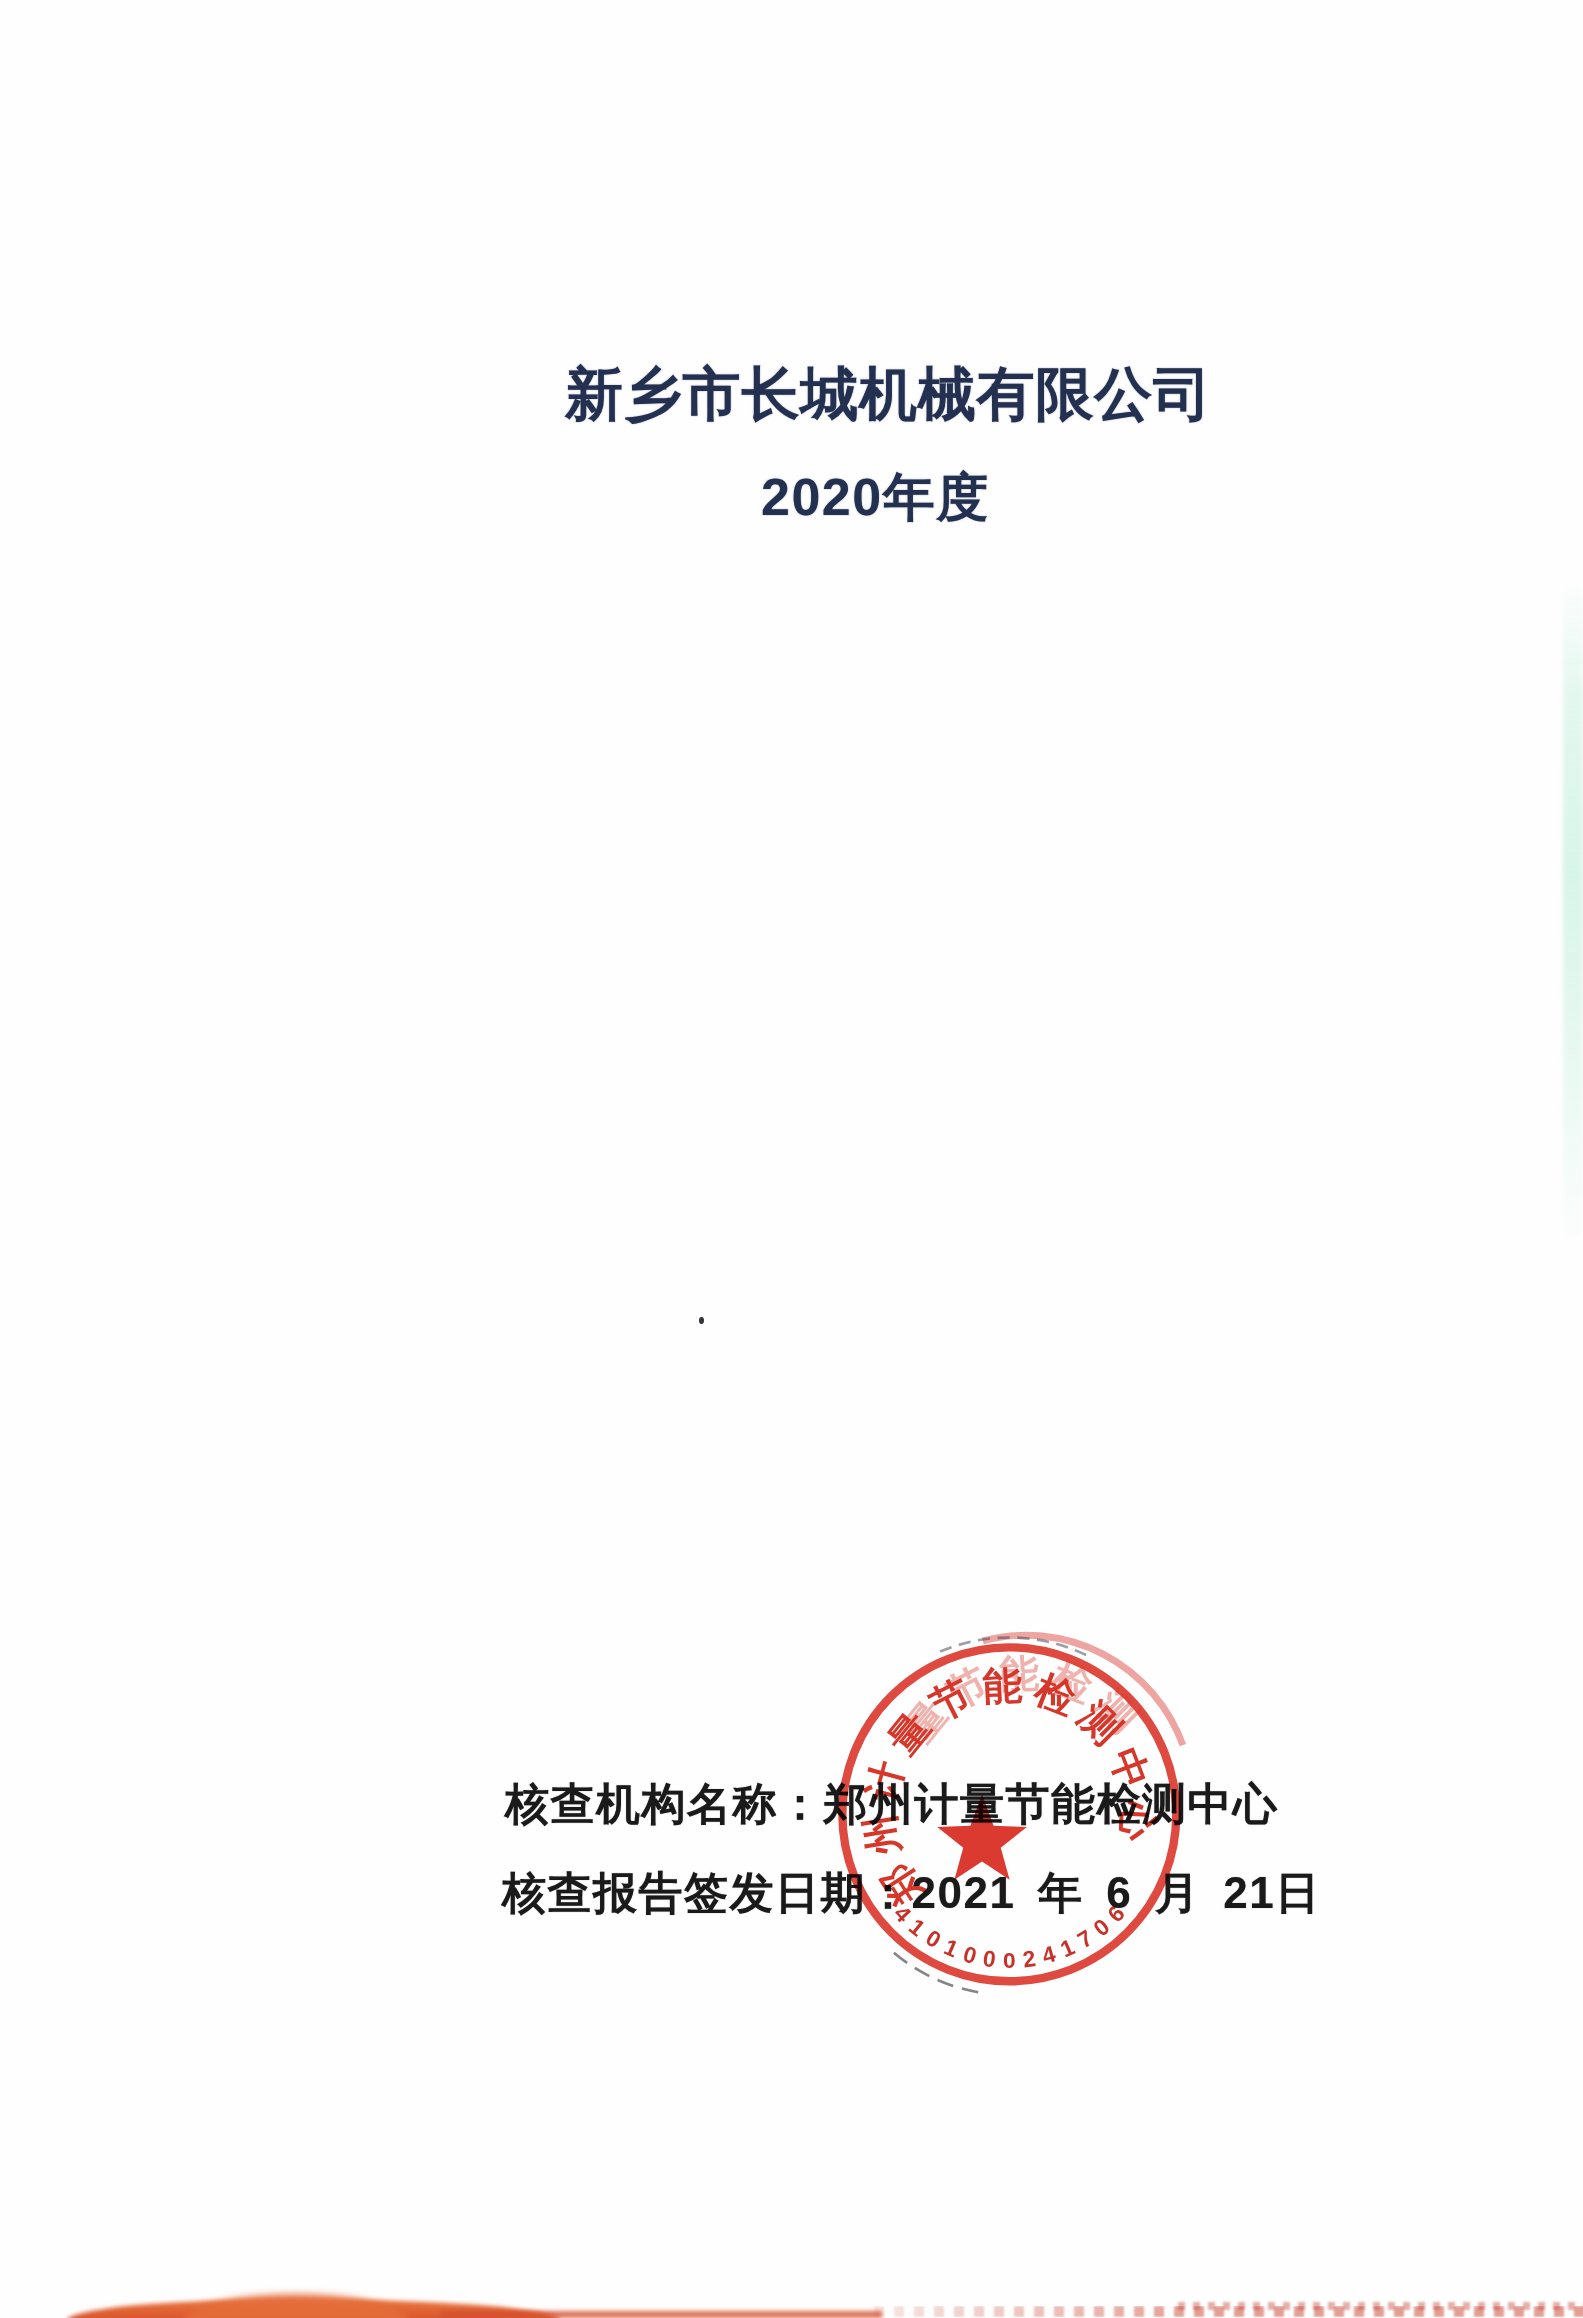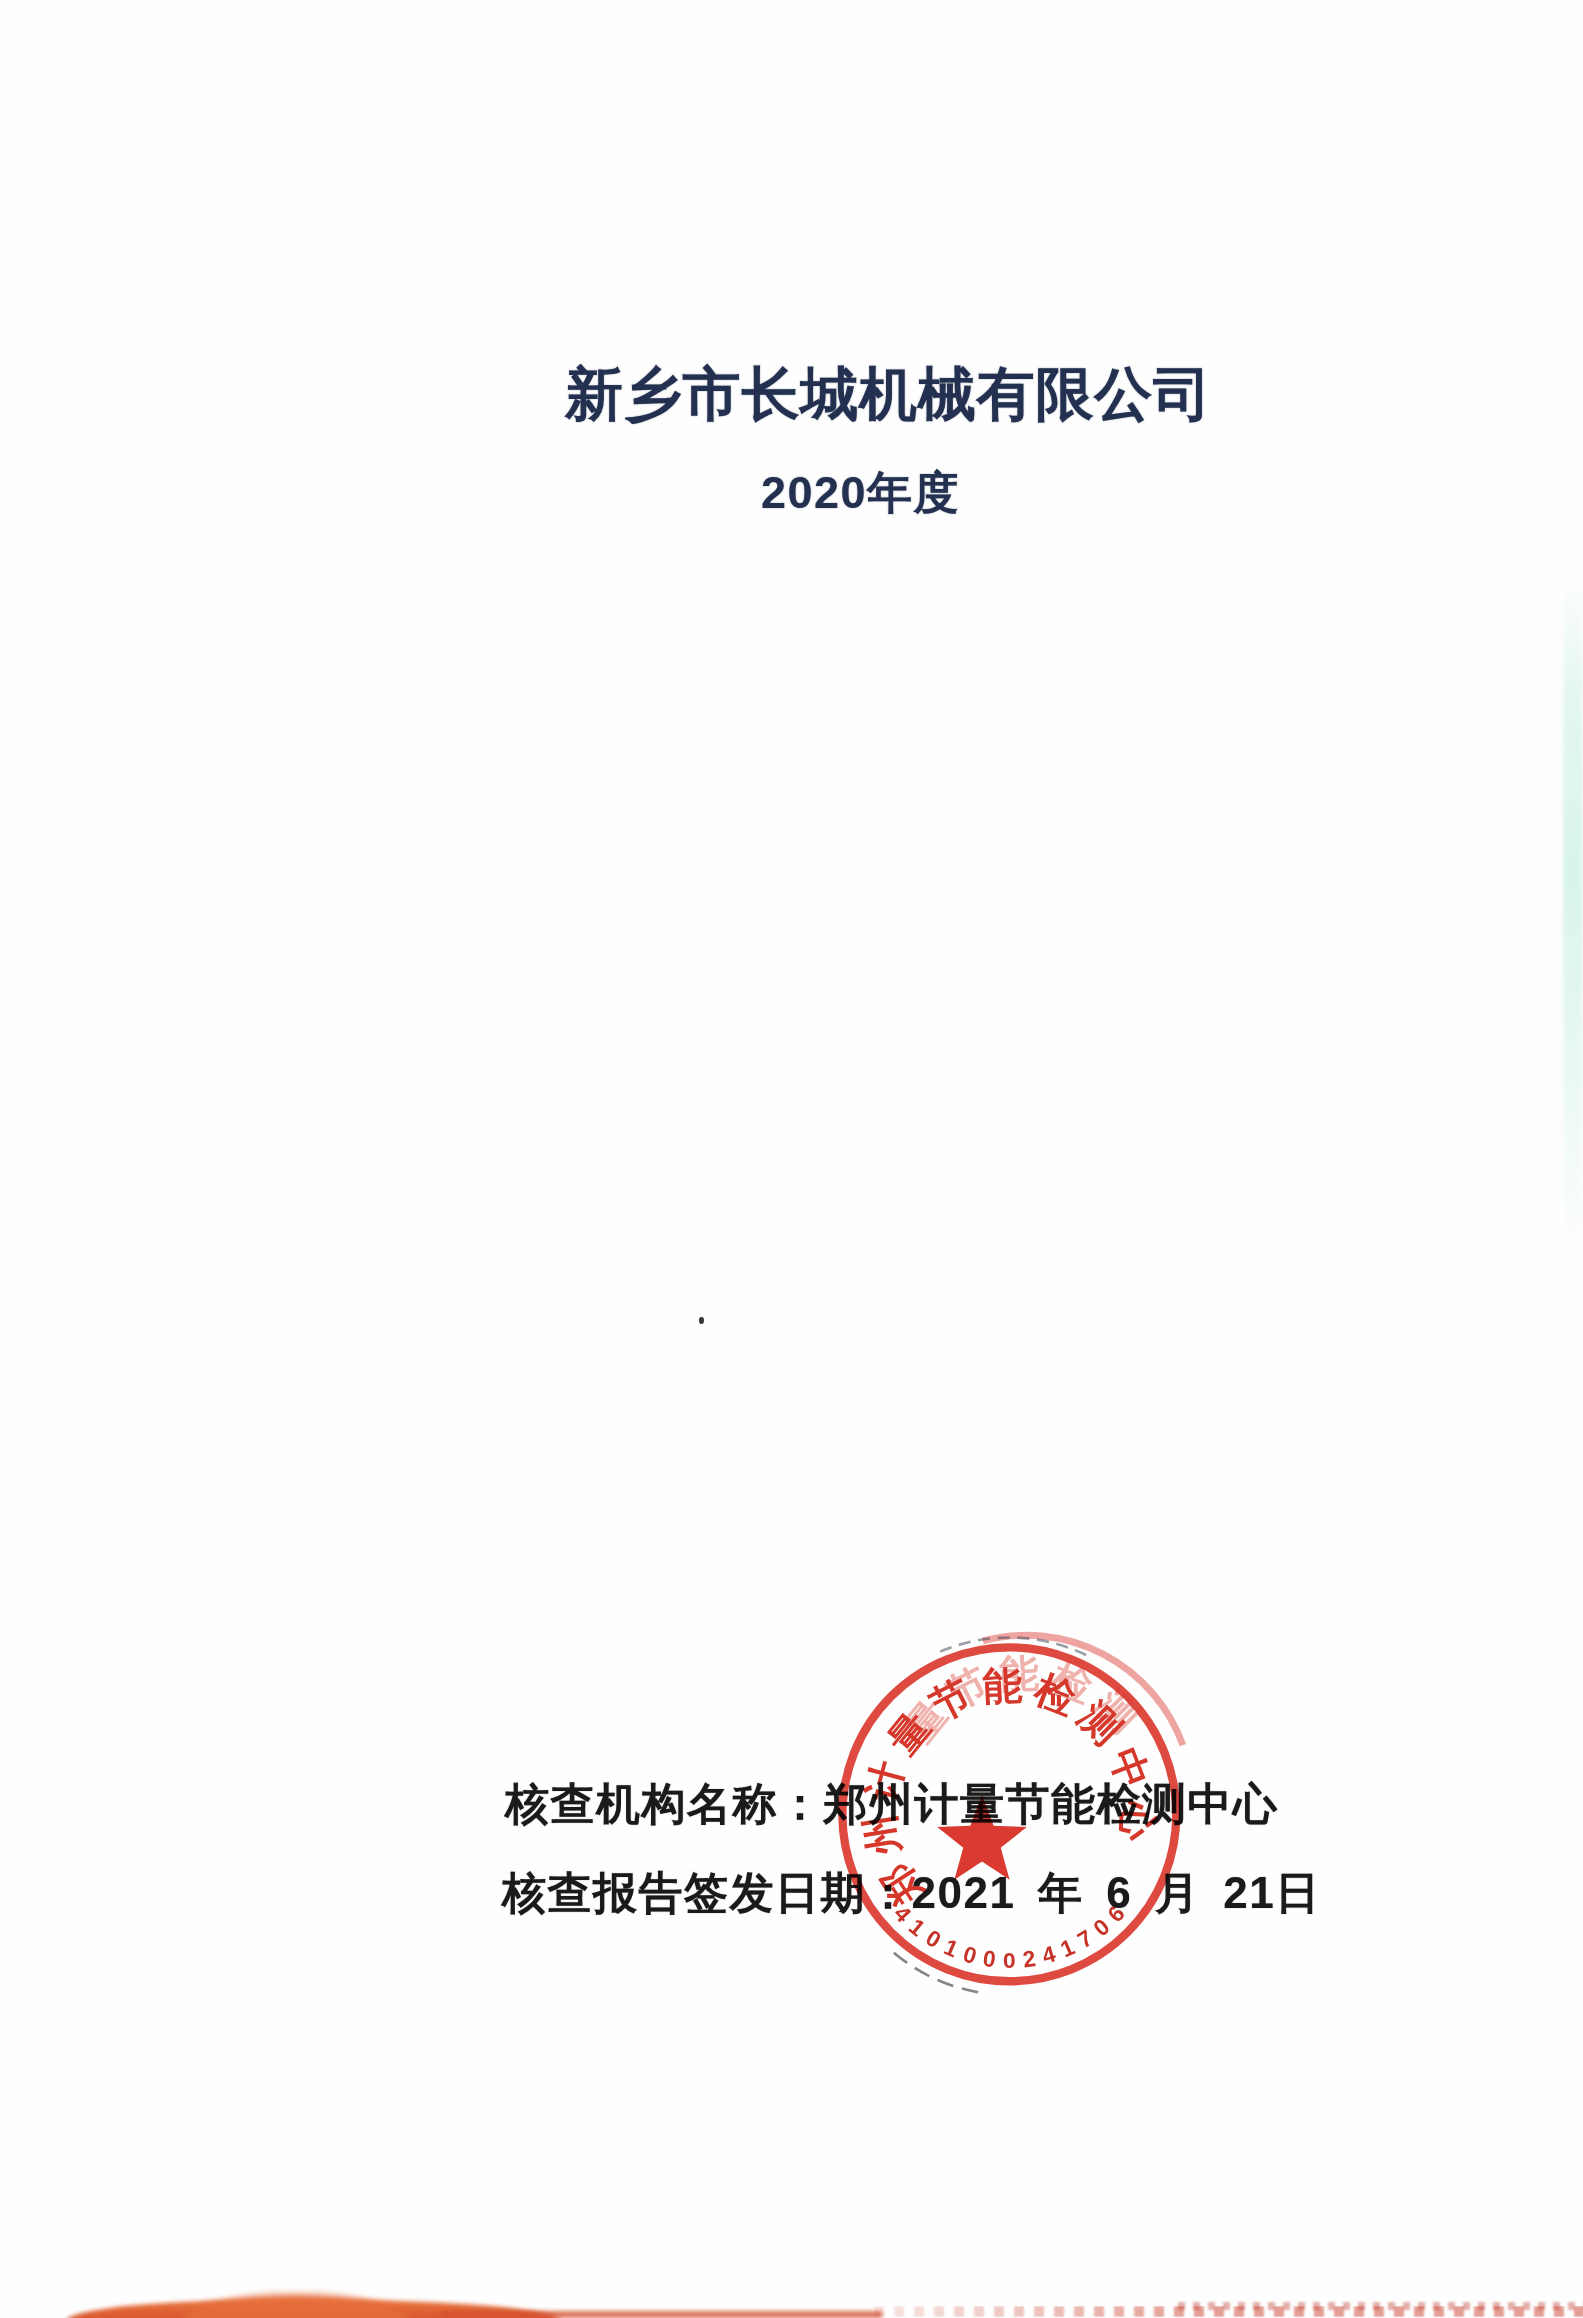--- a/index.html
+++ b/index.html
@@ -13,21 +13,21 @@
   
   .title-line{
     position:absolute;
     white-space:nowrap;
     color:var(--title-navy,#233050);
     text-shadow:0 0 1.5px rgba(35,48,80,.55);
     font-weight:700;
     text-align:center;
   }
   .t1{left:565px;top:356px;font-size:58px;letter-spacing:0.8px;}
-  .t2{left:761px;top:463px;font-size:45px;font-weight:600;letter-spacing:1.5px;}
+  .t2{left:761px;top:463px;font-size:52px;font-weight:600;letter-spacing:1.5px;}
   .t3{left:599px;top:573px;font-size:58px;letter-spacing:0px;}
   
   .footer-line{
     position:absolute;
     white-space:nowrap;
     color:var(--text-black,#1a1a1a);
     font-size:44px;
     font-weight:700;
     letter-spacing:1.5px;
     text-shadow:0 0 1.1px rgba(0,0,0,.45);

